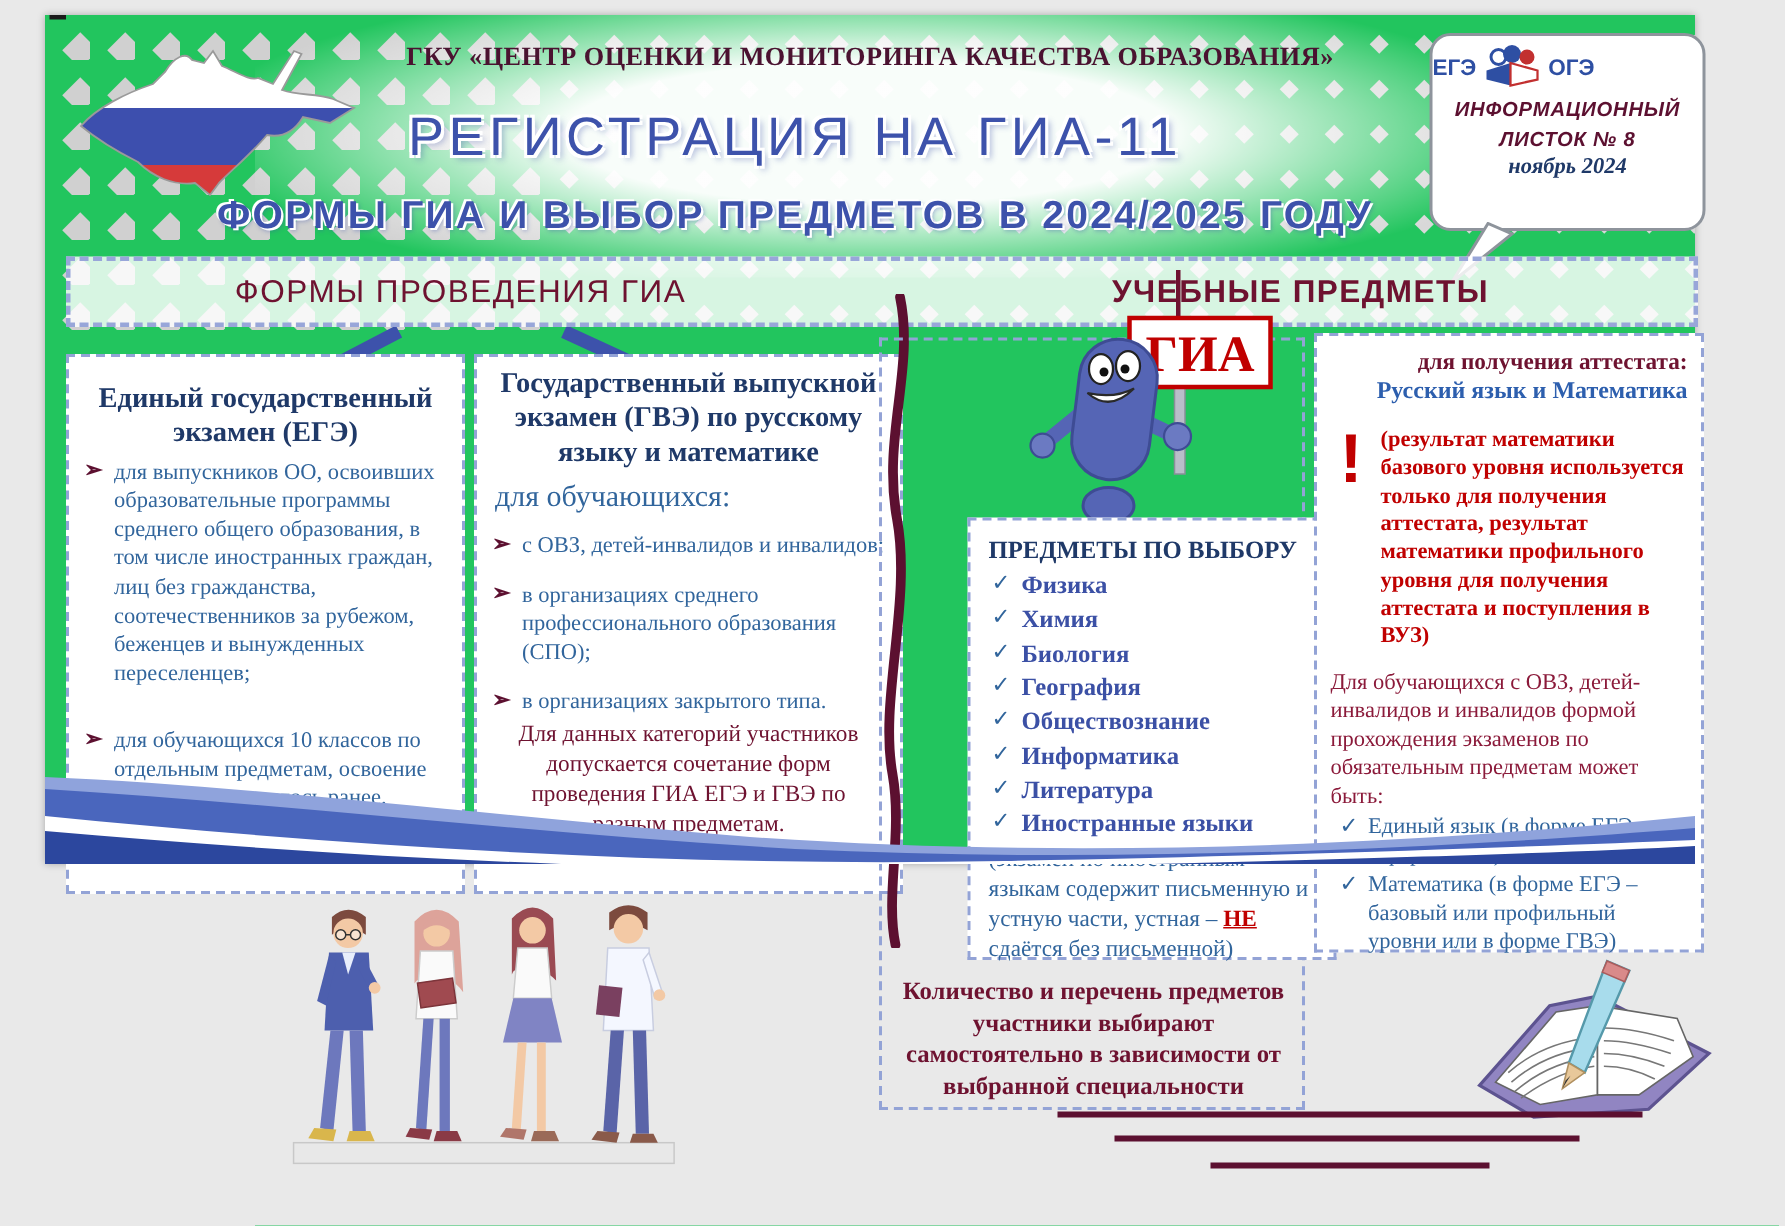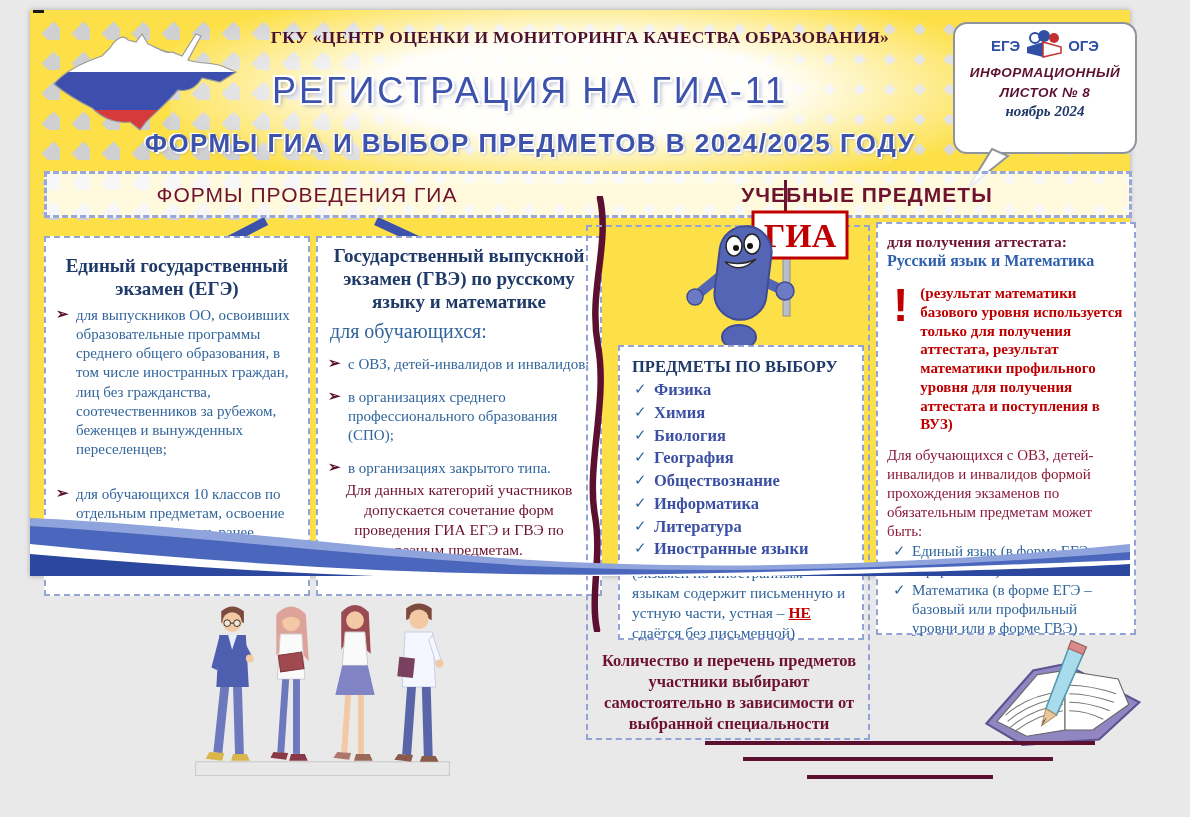--- a/index.html
+++ b/index.html
@@ -5,39 +5,39 @@
   html,body{margin:0;padding:0}
   body{
     width:1190px;height:817px;position:relative;overflow:hidden;
     background:#e9e9e9;
     font-family:"Liberation Serif",serif;
   }
   .abs{position:absolute}
   .sans{font-family:"Liberation Sans",sans-serif}
   .page{
     position:absolute;left:30px;top:10px;width:1100px;height:566px;
-    background:#fde047;box-shadow:0 0 5px rgba(0,0,0,.28);
+    background:#22c55e;box-shadow:0 0 5px rgba(0,0,0,.28);
   }
   .corner-dash{position:absolute;left:3px;top:0;width:11px;height:3px;background:#1a1a1a}
   .pattern{position:absolute;left:0;top:0}
   .halo{position:absolute;left:140px;top:0;width:820px;height:175px;
     background:radial-gradient(ellipse at 50% 45%, rgba(255,255,255,.97) 35%, rgba(255,255,255,0) 78%)}
   .org-title{position:absolute;left:170px;top:17px;width:760px;text-align:center;
     font-size:17.5px;font-weight:bold;color:#4a1230;letter-spacing:.3px}
   .main-title{position:absolute;left:0;top:60px;width:1000px;text-align:center;
     font-size:36px;font-weight:normal;color:#3d52ab;letter-spacing:3px;
     text-shadow:2px 2px 0 #fff,-2px -2px 0 #fff,2px -2px 0 #fff,-2px 2px 0 #fff,3px 3px 4px rgba(61,82,171,.45)}
   .sub-title{position:absolute;left:40px;top:118px;width:920px;text-align:center;
     font-size:26px;font-weight:bold;color:#3d52ab;letter-spacing:1.5px;
     text-shadow:1.5px 1.5px 0 #fff,-1.5px -1.5px 0 #fff,2px 2px 3px rgba(61,82,171,.4)}
   
   .bubble{position:absolute;left:923px;top:12px;width:184px;height:132px;background:#fff;
     border:2px solid #8e949c;border-radius:14px;text-align:center;box-sizing:border-box;padding-top:3px}
   .bubble-tail{position:absolute;left:928px;top:138px;width:56px;height:42px}
-  .logo-row{display:flex;align-items:center;justify-content:center;gap:1px;height:36px}
+  .logo-row{display:flex;align-items:center;justify-content:flex-start;gap:1px;height:36px}
   .logo-txt{font-family:"Liberation Sans",sans-serif;font-weight:bold;font-size:15px;color:#2e4fa3}
   .bubble-l1,.bubble-l2{font-family:"Liberation Sans",sans-serif;font-style:italic;font-weight:bold;
     font-size:13.5px;color:#5c1030;letter-spacing:.5px;line-height:1.45}
   .bubble-l3{font-style:italic;font-weight:bold;font-size:15px;color:#1f3968;line-height:1.2}
   
   .band{position:absolute;left:14px;top:161px;width:1088px;height:47px;box-sizing:border-box;
     border:3px dashed #98a6d9;background:rgba(255,255,255,.82)}
   .band-left{position:absolute;left:0;top:9px;width:520px;text-align:center;
     font-size:21px;font-weight:normal;color:#6e1230;letter-spacing:1px}
   .band-right{position:absolute;left:560px;top:9px;width:520px;text-align:center;
@@ -51,34 +51,34 @@
   .blist{list-style:none;margin:4px 0 0 0;padding:0}
   .blist li{position:relative;padding-left:20px;color:#31659c;font-size:15px;line-height:1.27}
   .bul{position:absolute;left:0;top:-1px;color:#5c1030;font-weight:bold;font-size:15px}
   .gve-intro{color:#31659c;font-size:20px;margin:2px 0 12px 2px}
   .gve-note{color:#6e1230;font-weight:normal;font-size:15.5px;line-height:1.3;text-align:center;margin-top:2px}
   .mb14{margin-bottom:14px}.mb26{margin-bottom:26px}
   
   .ribbon{position:absolute;left:552px;top:186px}
   .mid-box{left:556px;top:215px;width:284px;height:515px;background:transparent}
   .mascot{position:absolute;left:625px;top:190px}
-  .elective-box{left:588px;top:335px;width:246px;height:295px;padding:10px 8px 6px 12px}
+  .elective-box{left:615px;top:335px;width:246px;height:295px;padding:10px 8px 6px 12px}
   .elective-title{font-size:16.5px;font-weight:bold;color:#1f3968;margin:0 0 2px 0}
   .elist{list-style:none;margin:0;padding:0}
   .elist li{position:relative;padding-left:22px;font-size:16.5px;font-weight:bold;color:#3b50a5;line-height:1.38}
   .chk{position:absolute;left:2px;top:0;color:#31659c;font-weight:normal;font-size:15px}
   .enote{font-size:15.5px;color:#31659c;line-height:1.28;margin-top:2px}
   .ne{color:#c00000;font-weight:bold;text-decoration:underline}
   .choice-note{position:absolute;left:568px;top:640px;width:262px;text-align:center;
     font-size:16.5px;font-weight:bold;color:#6e1230;line-height:1.28}
   
   .mand-box{left:846px;top:212px;width:260px;height:413px;padding:8px 9px}
   .mand-title{font-size:16.5px;font-weight:bold;color:#1f3968;text-align:center;margin:0}
-  .mand-sub{font-size:15.5px;font-weight:bold;color:#6e1230;text-align:left;margin:1px 0 0 0}
-  .mand-subjects{font-size:16px;font-weight:bold;color:#2d5fae;text-align:left;margin:1px 0 0 0}
+  .mand-sub{font-size:15.5px;font-weight:bold;color:#6e1230;text-align:right;margin:1px 0 0 0}
+  .mand-subjects{font-size:16px;font-weight:bold;color:#2d5fae;text-align:right;margin:1px 0 0 0}
   .warning{display:flex;align-items:flex-start;margin:14px 0 6px 6px}
   .warn-mark{font-family:"Liberation Sans",sans-serif;font-size:46px;font-weight:bold;color:#c00000;line-height:.95;width:18px}
   .warn-text{margin:0 0 0 12px;font-size:15px;font-weight:bold;color:#c00000;line-height:1.25}
   .ovz{font-size:15px;color:#8b1a3a;line-height:1.26;margin:12px 0 2px 0}
   .olist{list-style:none;margin:2px 0 0 4px;padding:0}
   .olist li{position:relative;padding-left:21px;font-size:15px;color:#31659c;line-height:1.26;margin-bottom:1px}
   
   .mline{position:absolute;height:4px;background:#5c1030}
   .students{position:absolute;left:148px;top:582px}
   .notebook{position:absolute;left:950px;top:628px}

